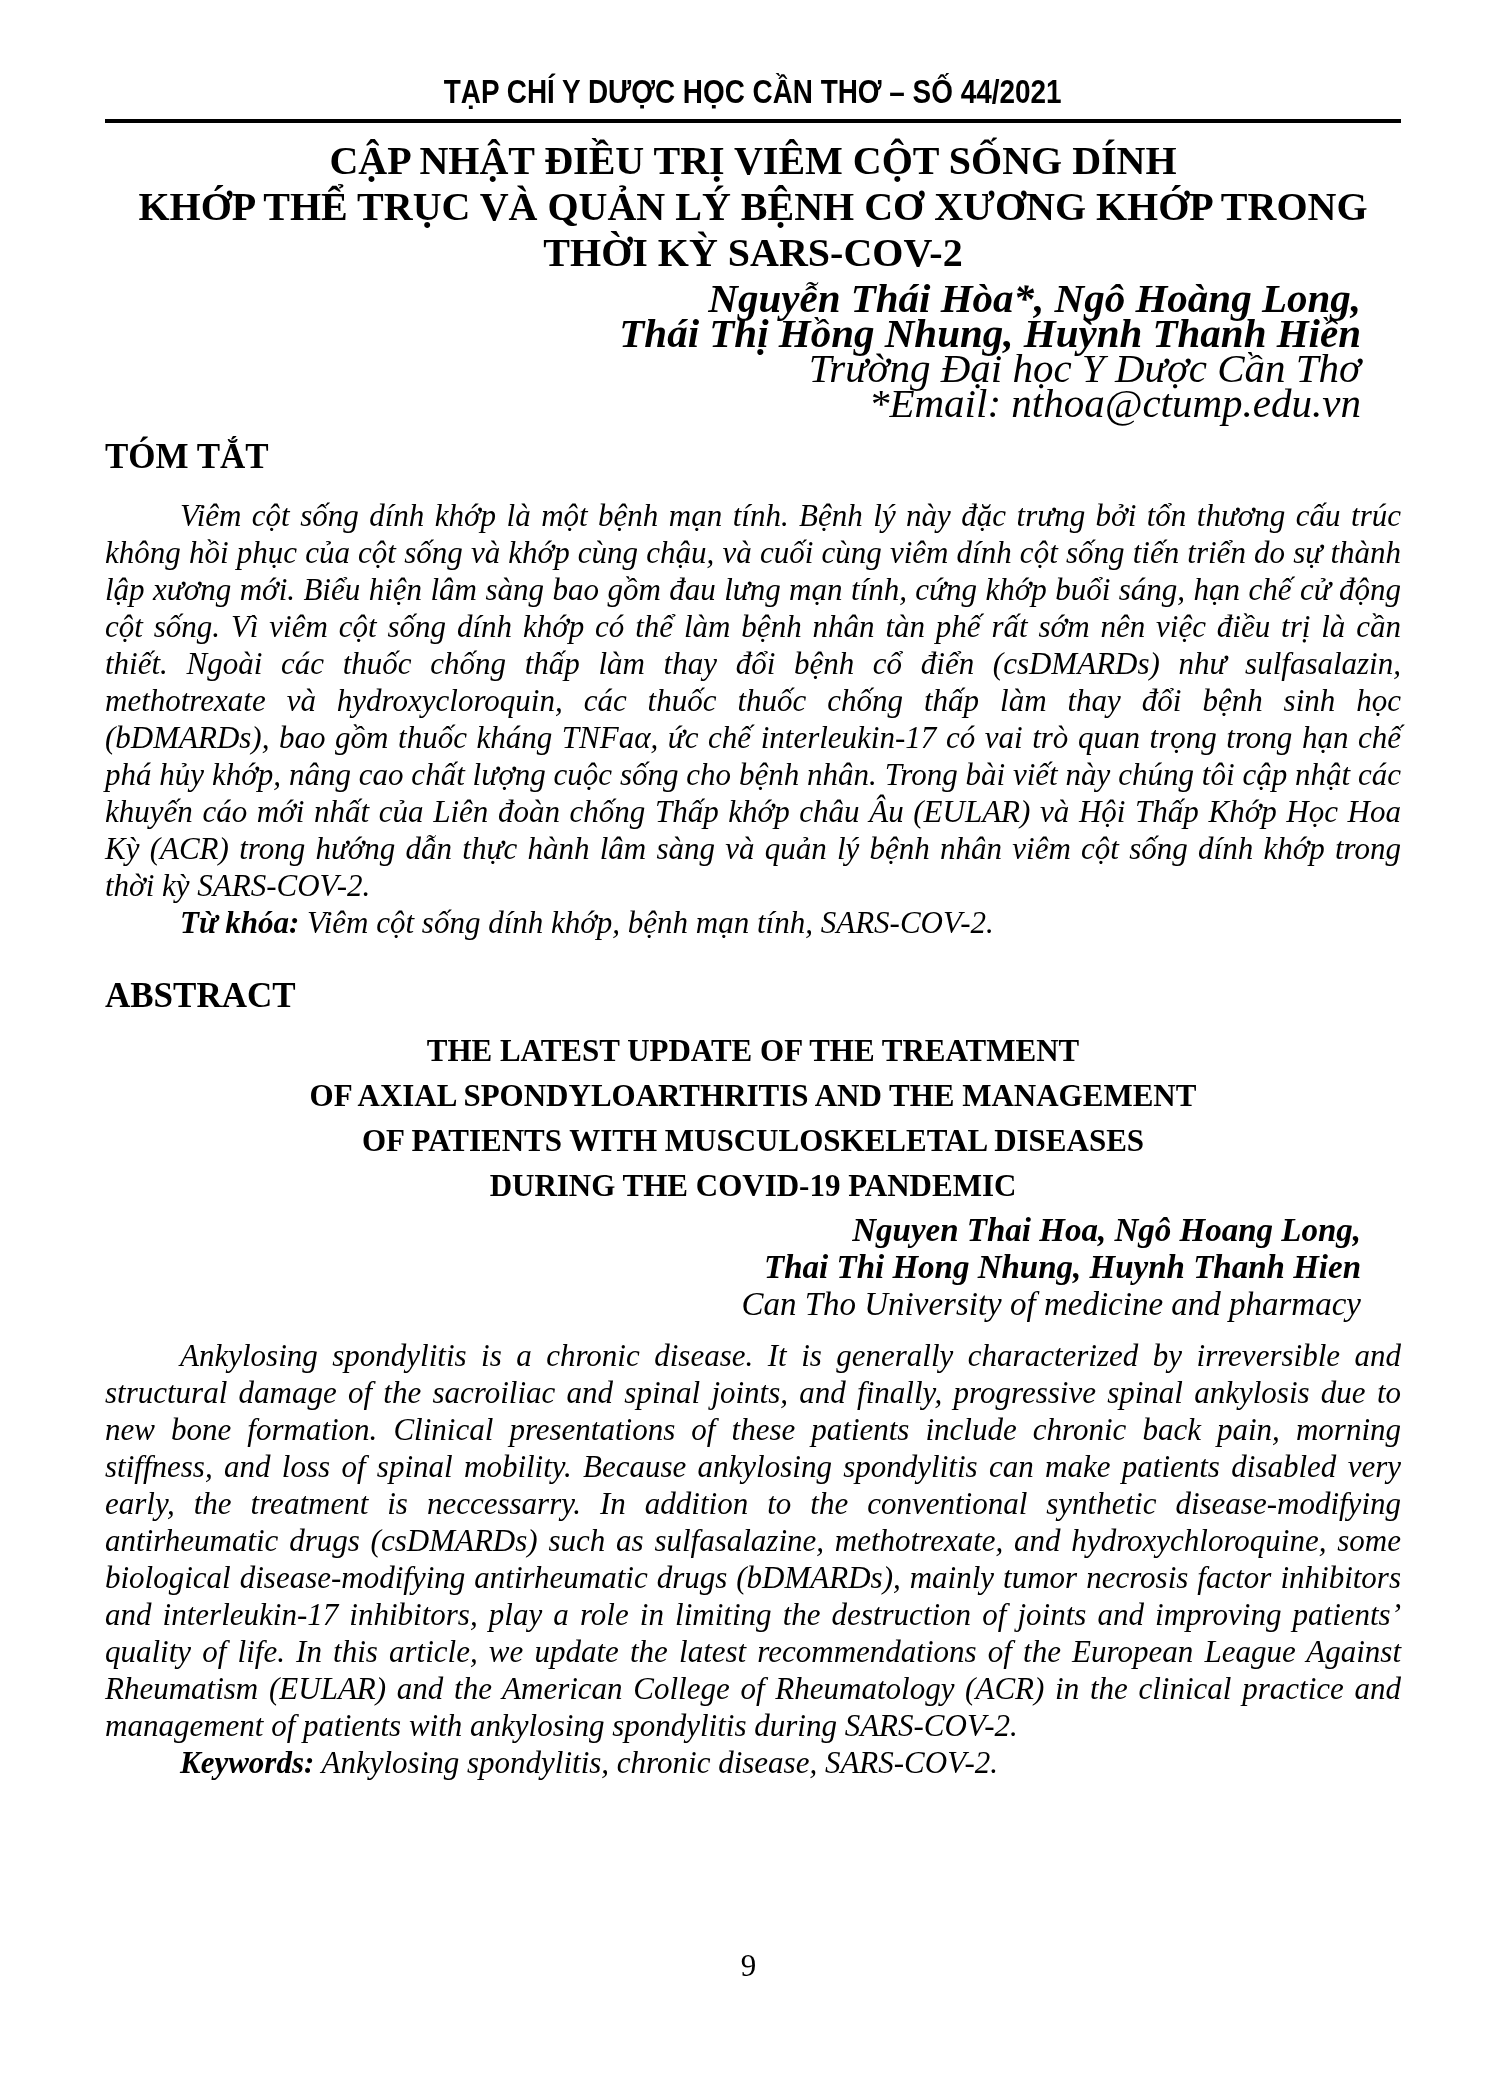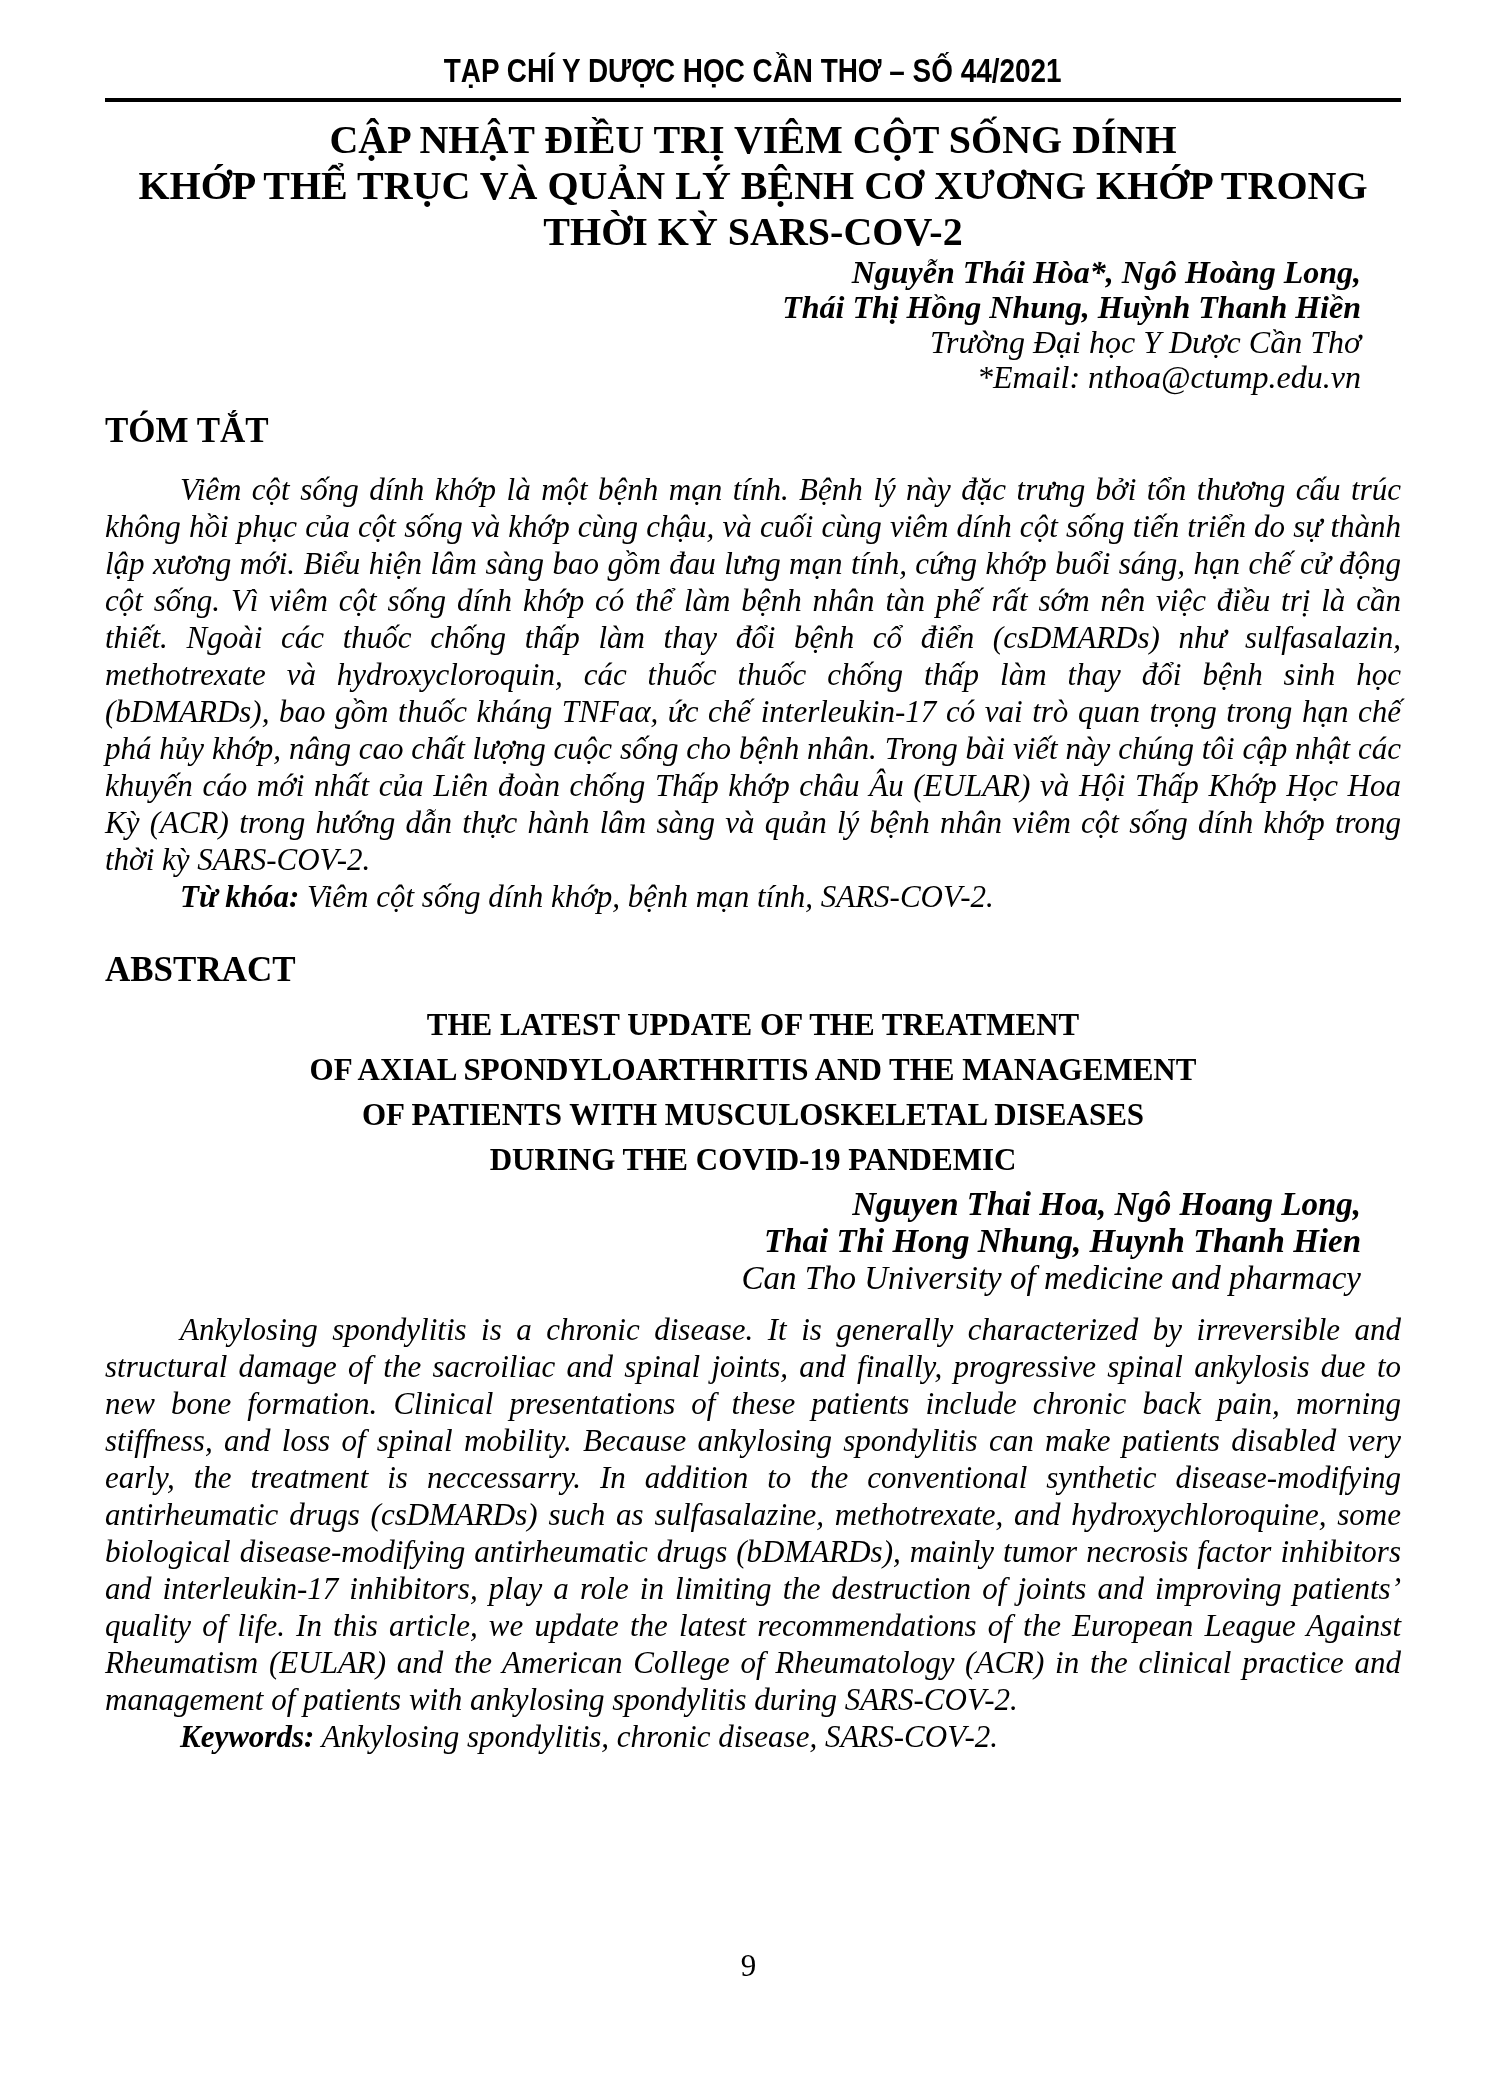--- a/index.html
+++ b/index.html
@@ -13,21 +13,21 @@
     font-family: "Liberation Serif", "DejaVu Serif", serif;
     overflow: hidden;
   }
   .content {
     position: absolute;
     left: 105px;
     top: 0;
     width: 1296px;
   }
   .journal-header {
-    padding-top: 51px;
+    padding-top: 72px;
     text-align: center;
     font-family: "Liberation Sans", "DejaVu Sans", sans-serif;
     font-weight: bold;
     font-size: 34px;
     line-height: 38px;
     white-space: nowrap;
   }
   .journal-header .condensed {
     display: inline-block;
     transform: scaleX(0.82);
@@ -40,24 +40,25 @@
     margin-top: 9px;
   }
   .vi-title {
     margin-top: 15px;
     text-align: center;
     font-weight: bold;
     font-size: 40px;
     line-height: 46px;
   }
   .author-block {
+    margin-top: 5px;
     text-align: right;
     padding-right: 40px;
     font-style: italic;
-    font-size: 32px;
+    font-size: 41px;
     line-height: 35px;
   }
   .author-line { font-weight: bold; }
   .affil-line  { font-weight: normal; }
   .section-heading {
     margin-top: 16px;
     font-weight: bold;
     font-size: 35px;
     line-height: 40px;
   }

